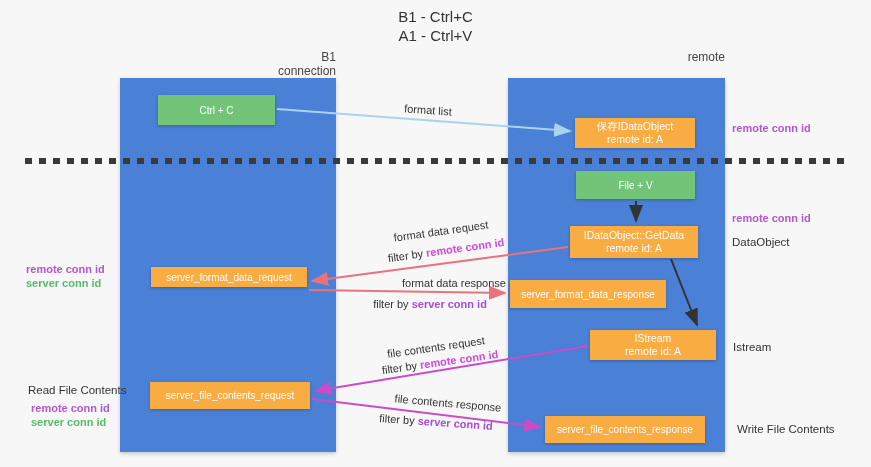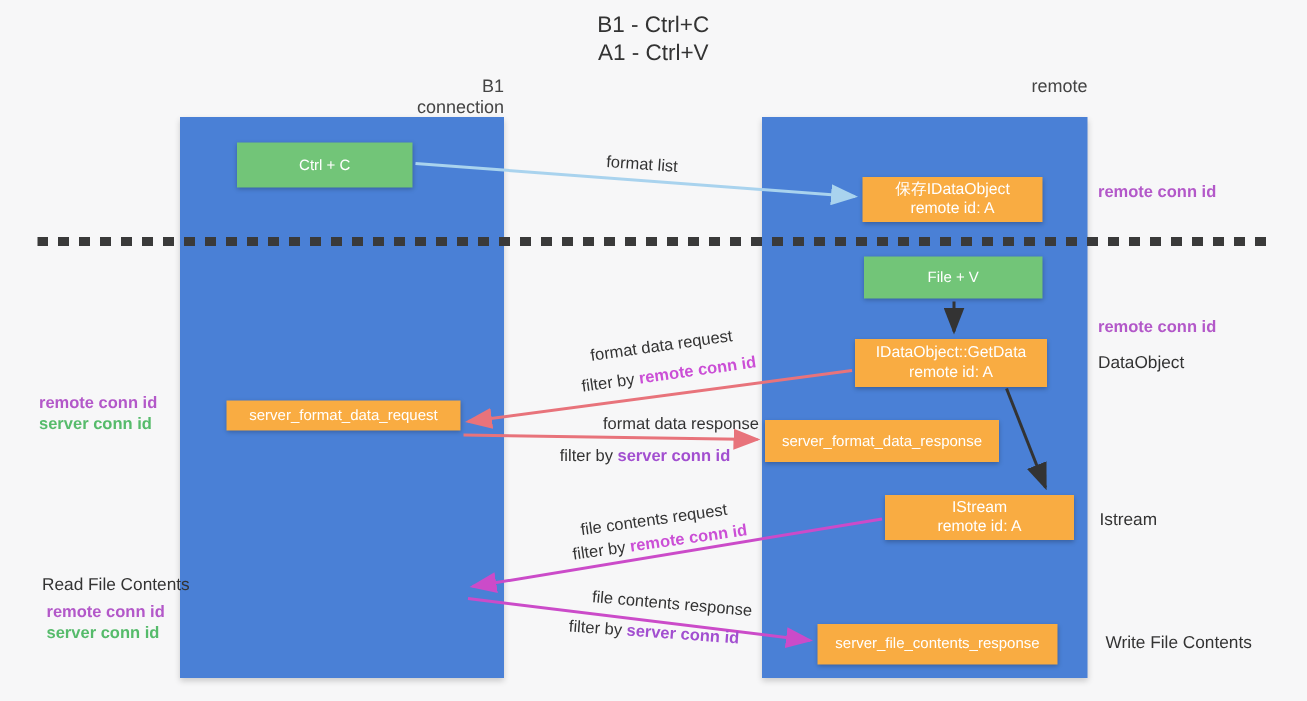--- a/index.html
+++ b/index.html
@@ -86,20 +86,23 @@
 
   <div class="node orange" style="left:510px; top:280px; width:156px; height:28px;">
     <span class="single">server_format_data_response</span>
   </div>
 
   <div class="node orange" style="left:590px; top:330px; width:126px; height:30px;">
     <span class="l2">IStream</span>
     <span class="l2">remote id: A</span>
   </div>
 
+  <div class="node orange" style="left:150px; top:382px; width:160px; height:27px;">
+    <span class="single">server_file_contents_request</span>
+  </div>
 
   <div class="node orange" style="left:545px; top:416px; width:160px; height:27px;">
     <span class="single">server_file_contents_response</span>
   </div>
 
   <div class="ann purple" style="left:732px; top:122px;">remote conn id</div>
   <div class="ann purple" style="left:732px; top:212px;">remote conn id</div>
   <div class="ann" style="left:732px; top:236px;">DataObject</div>
   <div class="ann" style="left:733px; top:341px;">Istream</div>
   <div class="ann" style="left:737px; top:423px;">Write File Contents</div>

